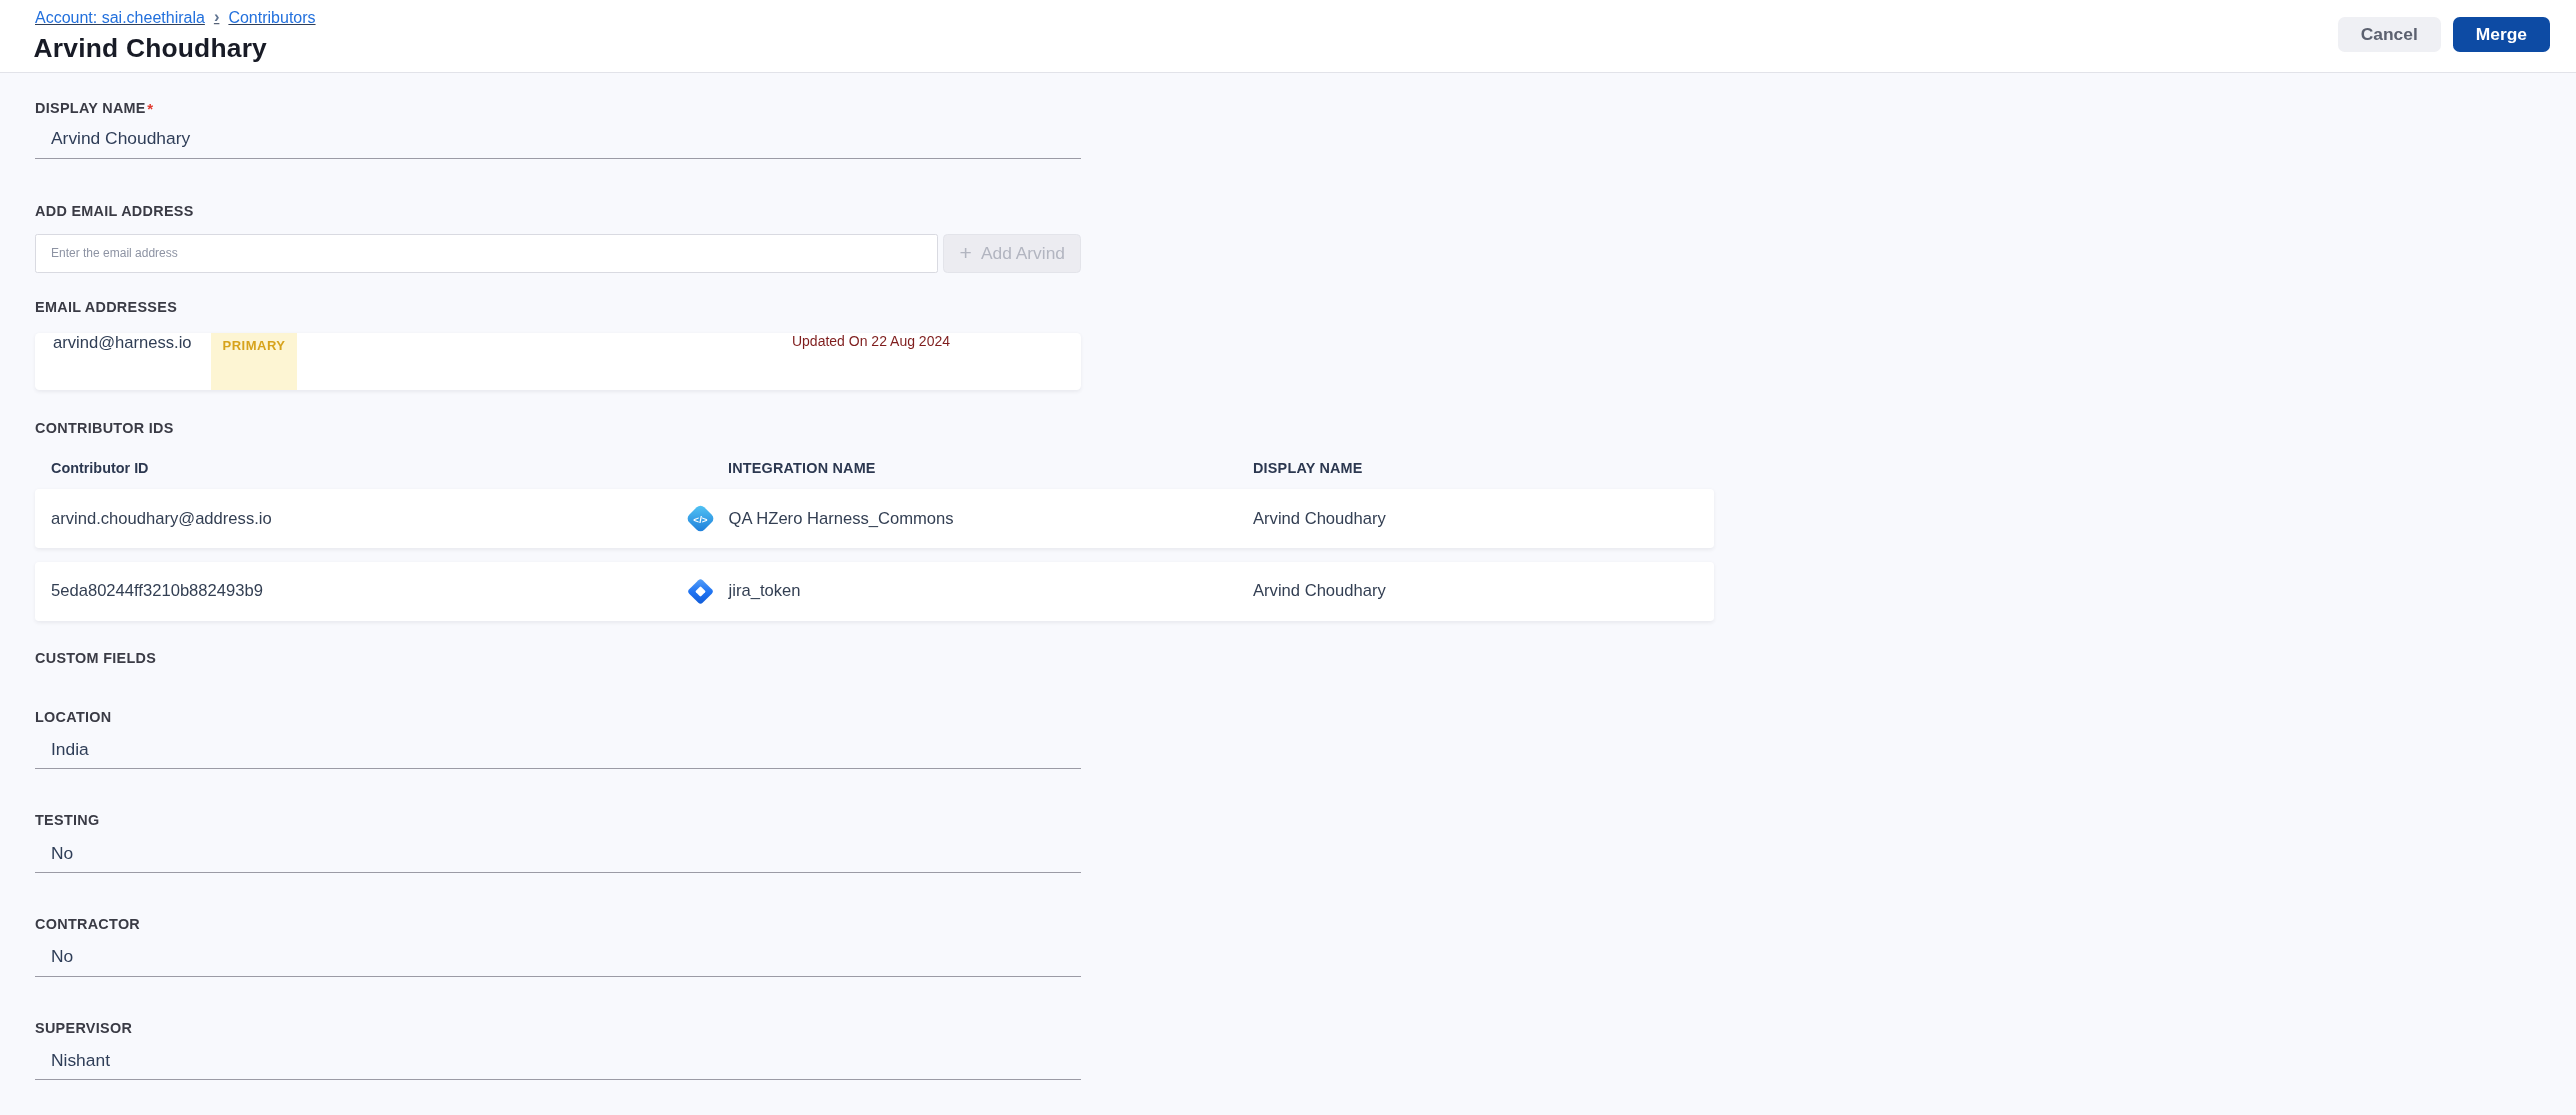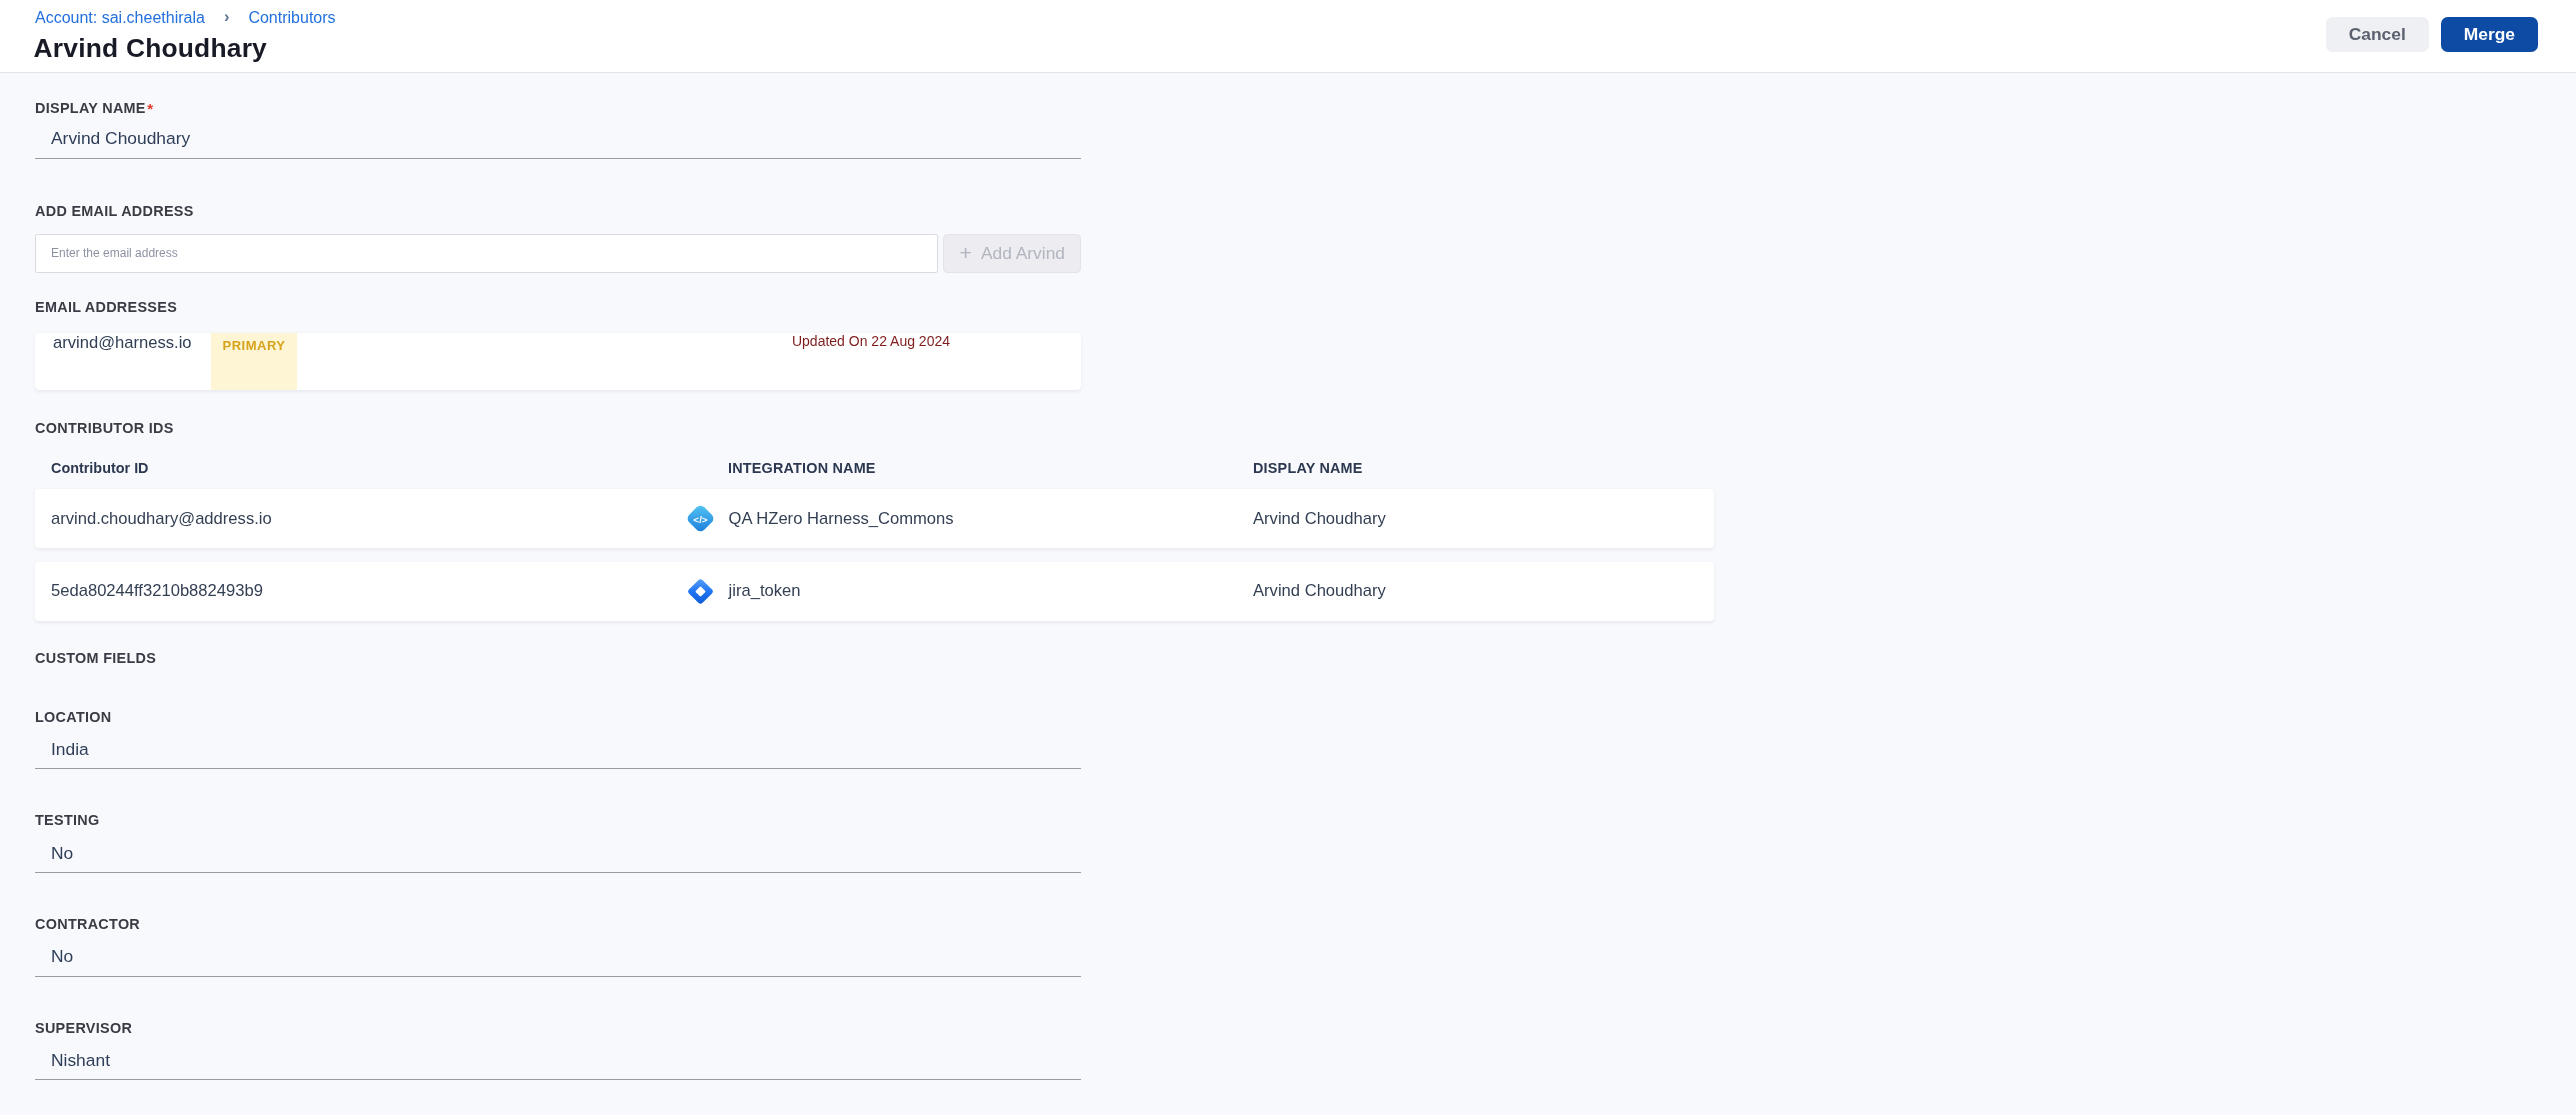--- a/index.html
+++ b/index.html
@@ -12,30 +12,30 @@
   }
 
   
   .topbar {
     position:relative;
     height:73px;
     background:#ffffff;
     border-bottom:1.5px solid #e2e3e9;
     padding:7.6px 0 0 35px;
   }
-  .breadcrumb { font-size:16px; display:flex; align-items:center; gap:19px; }
+  .breadcrumb { font-size:16px; display:flex; align-items:center; gap:9px;text-decoration:underline; }
   .breadcrumb a { color:#2270dd; text-decoration:none; cursor:pointer; }
   .crumb-sep { color:#5f7390; font-size:16.6px; font-weight:700; transform:translateY(-0.8px); }
   .page-title {
     margin:5.3px 0 0 -18px;
     padding-left:16.6px;
     font-size:26.4px; font-weight:700; color:#181b26; letter-spacing:0.2px;
   }
   .topbar-actions {
-    position:absolute; top:16.6px; right:38px;
+    position:absolute; top:16.6px; right:26px;
     display:flex; gap:12px;
   }
   .btn {
     height:35px; border:none; border-radius:6.8px;
     font-family:"Liberation Sans", sans-serif;
     font-size:17.4px; font-weight:700;
     padding:0 23px; cursor:pointer; display:flex; align-items:center;
   }
   .btn-cancel { background:#eff0f4; color:#5c616f; }
   .btn-merge  { background:#0d4ba4; color:#ffffff; }

